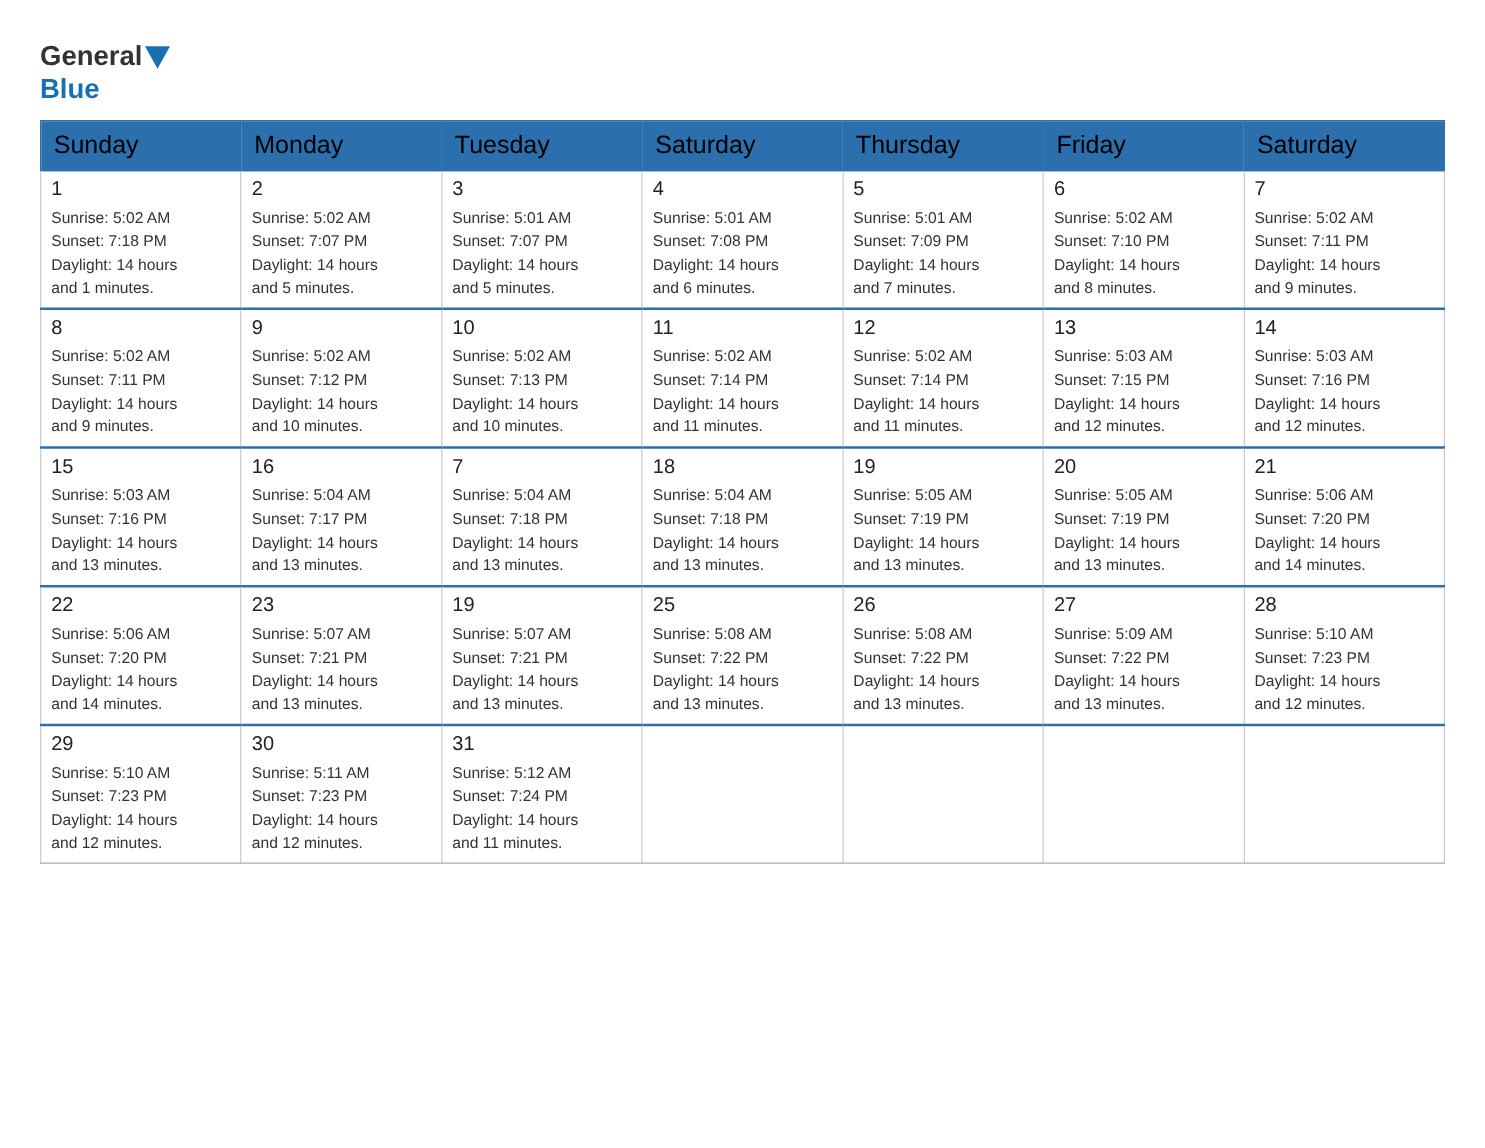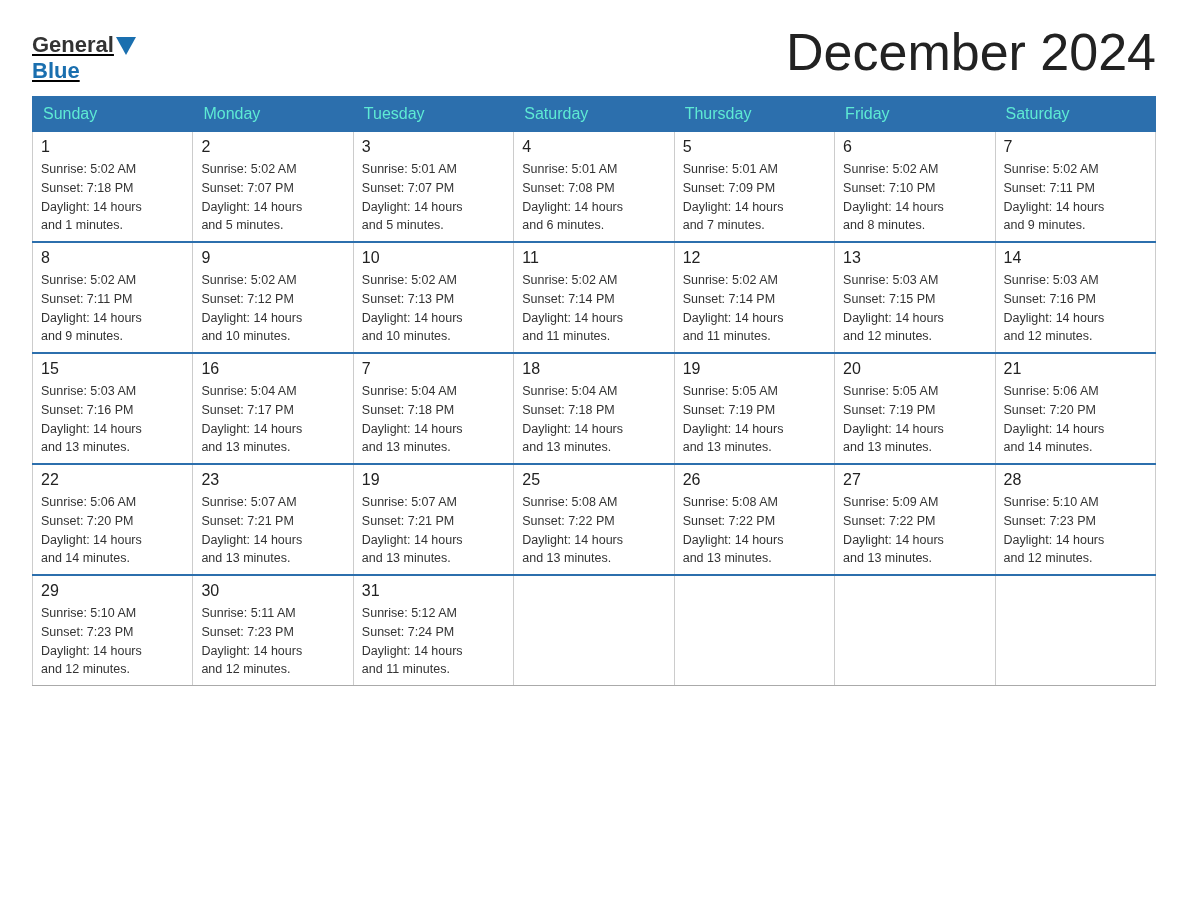--- a/index.html
+++ b/index.html
@@ -13,21 +13,20 @@
     .header-row {
       display: flex;
       align-items: flex-start;
       justify-content: space-between;
       margin-bottom: 8px;
     }
     .logo {
       display: flex;
       align-items: center;
       margin-top: 8px;
-      text-decoration: underline;
     }
     .logo-text-general {
       font-size: 22px;
       font-weight: bold;
       color: #333;
     }
     .logo-text-blue {
       font-size: 22px;
       font-weight: bold;
       color: #1a6faf;
@@ -68,23 +67,23 @@
       color: #444;
       margin-top: 4px;
     }
     .calendar-table {
       width: 100%;
       border-collapse: collapse;
       margin-top: 12px;
     }
     .calendar-table th {
       background-color: #2c6fad;
-      color: #5eead4;
+      color: #000000;
       padding: 8px 10px;
-      font-size: 16px;
+      font-size: 20px;
       font-weight: normal;
       text-align: left;
       border: 1px solid #2c6fad;
     }
     .calendar-table td {
       vertical-align: top;
       padding: 6px 8px;
       border: 1px solid #ccc;
       font-size: 13px;
       color: #333;
@@ -122,21 +121,20 @@
       <div class="logo-line1">
         <span class="logo-text-general">General</span>
         <div class="logo-triangle"></div>
       </div>
       <div class="logo-line2">
         <span class="logo-text-blue">Blue</span>
       </div>
     </div>
   </div>
   <div class="title-block">
-    <div class="month-title">December 2024</div>
   </div>
 </div>
 
 <table class="calendar-table">
   <thead>
     <tr>
     <th>Sunday</th>
         <th>Monday</th>
         <th>Tuesday</th>
         <th>Saturday</th>

